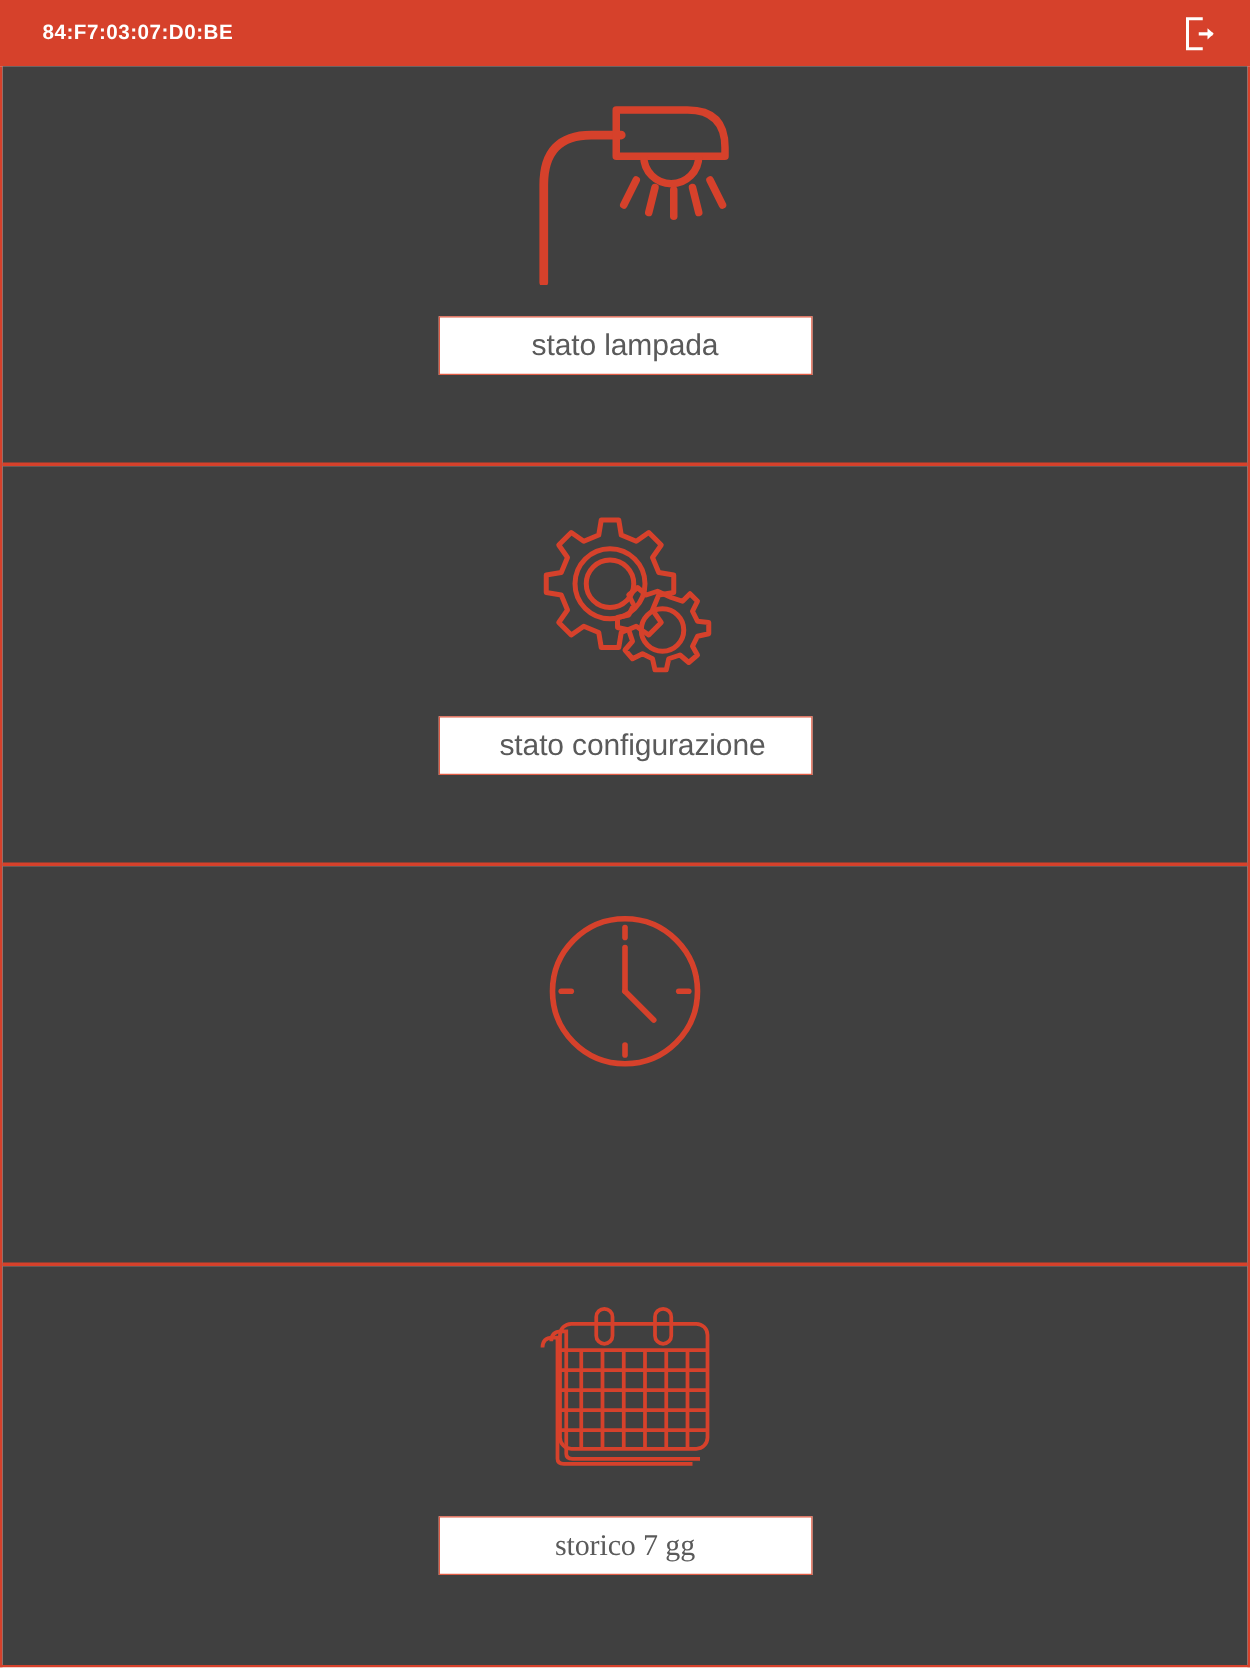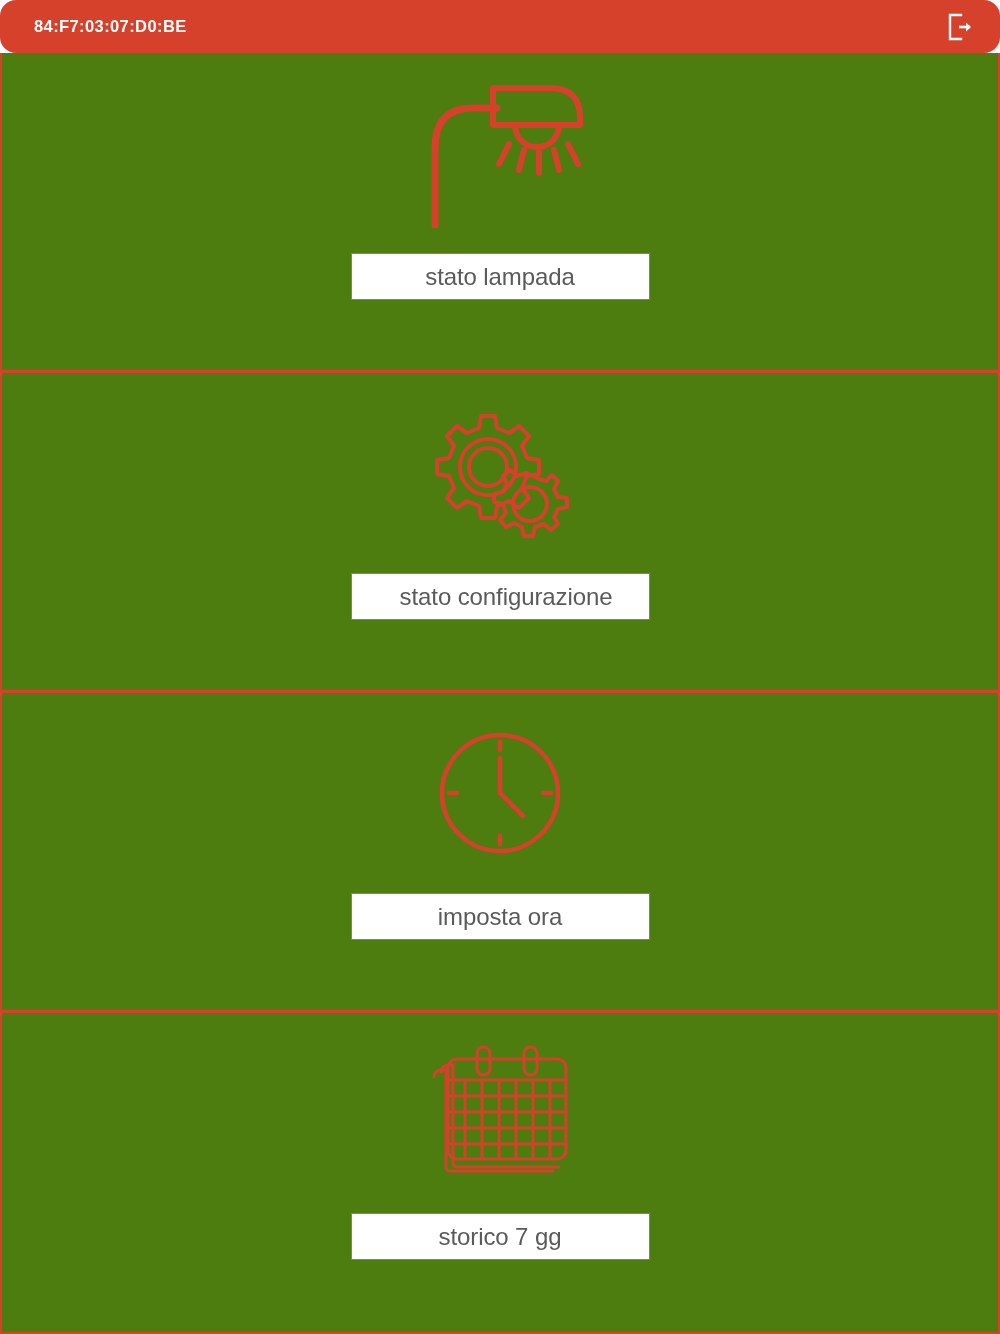--- a/index.html
+++ b/index.html
@@ -24,21 +24,20 @@
   .topbar {
     position: absolute;
     top: 0; left: 0;
     width: 1000px;
     height: 53px;
     background: #D6412B;
     display: flex;
     align-items: center;
     justify-content: space-between;
     padding: 0 22px 0 34px;
-    border-radius: 16px;
   }
 
   .device-id {
     color: #ffffff;
     font-size: 16.5px;
     font-weight: bold;
     letter-spacing: 0.4px;
     white-space: nowrap;
     line-height: 1;
   }
@@ -62,29 +61,30 @@
     height: 1281px;
     border-left: 2px solid #D6412B;
     border-right: 2px solid #D6412B;
     border-bottom: 2px solid #D6412B;
   }
 
   .section {
     position: relative;
     width: 996px;
     height: 320px;
-    background: #4d7c0f;
+    background: #404040;
     border-bottom: 3px solid #D6412B;
     display: flex;
     flex-direction: column;
     align-items: center;
   }
   .section:last-child {
     border-bottom: none;
     height: 319px;
+    font-family: Liberation Serif, serif;
   }
 
   .icon-wrap {
     height: 196px;
     width: 100%;
     display: flex;
     align-items: center;
     justify-content: center;
   }
   .icon-wrap svg { display: block; }
@@ -193,23 +193,20 @@
 
           <path d="M65 14 L65 22" stroke="#D6412B" stroke-width="4.5" stroke-linecap="round"></path>
           <path d="M116 65 L108 65" stroke="#D6412B" stroke-width="4.5" stroke-linecap="round"></path>
           <path d="M65 116 L65 108" stroke="#D6412B" stroke-width="4.5" stroke-linecap="round"></path>
           <path d="M14 65 L22 65" stroke="#D6412B" stroke-width="4.5" stroke-linecap="round"></path>
 
           <path d="M65 30 L65 65" stroke="#D6412B" stroke-width="4.5" stroke-linecap="round"></path>
           <path d="M65 65 L88 88" stroke="#D6412B" stroke-width="4.5" stroke-linecap="round"></path>
         </svg>
       </div>
-      <div class="action-btn">
-        <span class="label">imposta ora</span>
-      </div>
     </div>
 
     <div class="section section-history">
       <div class="icon-wrap">
         <svg width="160" height="140" viewBox="0 0 160 140" fill="none">
           <g stroke="#D6412B" stroke-width="3" fill="none">
 
             <path d="M14 35 Q14 27 22 27 L26 27 L26 124 Q26 128 31 128 L134 128"></path>
             <path d="M21 30 Q21 22 29 22 L33 22 L33 120 Q33 124 38 124 L140 124"></path>
 

